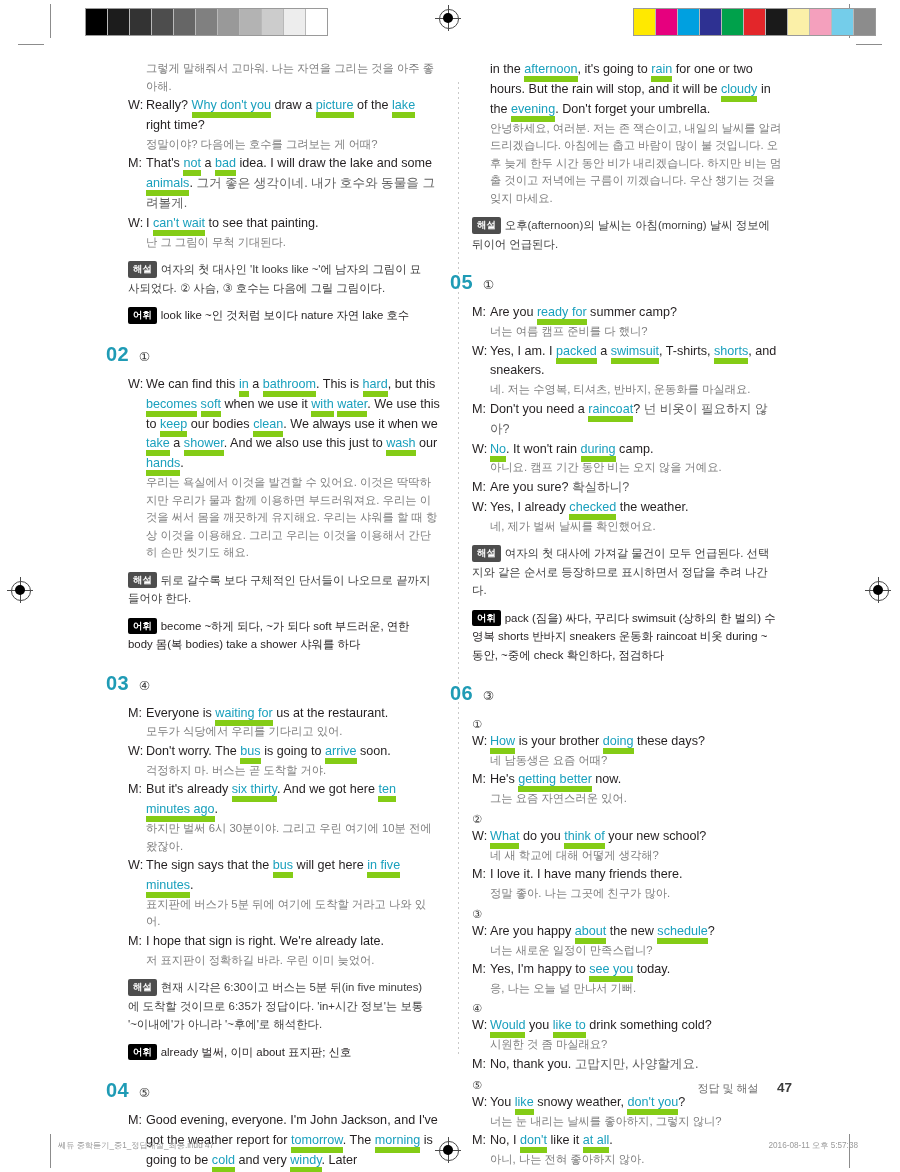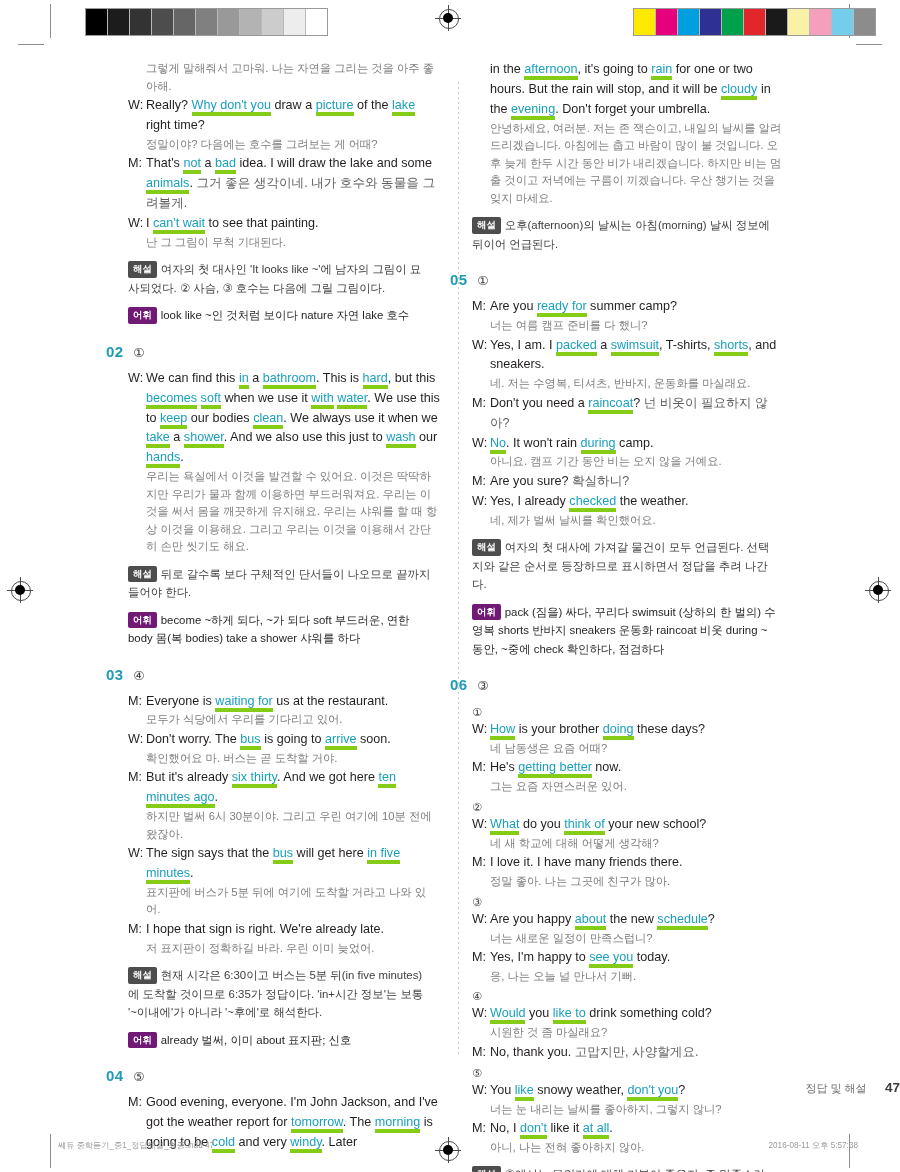--- a/index.html
+++ b/index.html
@@ -26,42 +26,42 @@
   
   .page{position:absolute;left:0;top:60px;width:900px;height:1010px;}
   .col{position:absolute;top:0;width:312px;}
   #col-left{left:128px;}
   #col-right{left:472px;}
   .divider{position:absolute;left:458px;top:22px;width:1px;height:975px;
            background:repeating-linear-gradient(to bottom,#c9c9c9 0,#c9c9c9 2px,transparent 2px,transparent 5px);}
 
   
   .qhead{display:flex;align-items:baseline;gap:10px;margin:18px 0 9px -22px;}
-  .qnum{font-size:15px;font-weight:bold;color:#1f9bb5;letter-spacing:0.3px;}
+  .qnum{font-size:20px;font-weight:bold;color:#1f9bb5;letter-spacing:0.3px;}
   .qans{font-size:12.5px;color:#3a3a3a;}
 
   .script{margin:0 0 2px 0;}
   .line{display:flex;gap:5px;font-size:12.6px;line-height:1.58;color:#231f20;}
   .spk{flex:0 0 auto;width:13px;}
   .utt{flex:1 1 auto;}
   .kor{font-size:11.3px;line-height:1.55;color:#7d7d7d;margin:0 0 1px 18px;}
 
-  .u{color:#1aa0bd;border-bottom:4px solid #84cc16;padding-bottom:0px;}
+  .u{color:#1aa0bd;border-bottom:6px solid #84cc16;padding-bottom:0px;}
   .plain{color:#231f20;}
 
   .note{font-size:11.4px;line-height:1.62;color:#3d3d3d;margin:9px 8px 0 0;}
   .note.vocab{color:#231f20;}
   .badge{display:inline-block;font-size:9.4px;line-height:1;padding:3px 5px 4px;
          border-radius:2px;color:#fff;vertical-align:1px;margin-right:4px;font-weight:bold;}
   .badge.hs{background:#4d4d4d;}
-  .badge.vc{background:#701a75;}
+  .badge.vc{background:#000000;}
   .k{color:#5d5d5d;}
 
   .subnum{display:inline-block;width:17px;color:#3a3a3a;font-size:11px;}
-  #page-footer{position:absolute;left:0;top:1078px;width:900px;text-align:right;box-sizing:border-box;}
+  #page-footer{position:absolute;left:0;top:1078px;width:900px;text-align:right;padding-right:108px;box-sizing:border-box;}
   #page-footer .lbl{font-size:11px;color:#6f6f6f;margin-right:14px;}
   #page-footer .pno{font-size:13.5px;font-weight:bold;color:#3d3d3d;}
 
   #print-footer{position:absolute;left:0;top:1140px;width:900px;font-size:8.2px;color:#9a9a9a;}
   #print-footer .fl{position:absolute;left:58px;top:0;}
   #print-footer .fr{position:absolute;right:42px;top:0;}
 </style>
 </head>
 <body>
 
@@ -180,21 +180,21 @@
               <span class="spk">M:</span>
               <span class="utt"><span class="plain">Everyone is </span><span class="u">waiting for</span><span class="plain"> us at the restaurant.</span></span>
             </div>
             <div class="kor">모두가 식당에서 우리를 기다리고 있어.</div>
           </div>
           <div>
             <div class="line">
               <span class="spk">W:</span>
               <span class="utt"><span class="plain">Don't worry. The </span><span class="u">bus</span><span class="plain"> is going to </span><span class="u">arrive</span><span class="plain"> soon.</span></span>
             </div>
-            <div class="kor">확인했어요 마. 버스는 곧 도착할 거야.</div>
+            <div class="kor">걱정하지 마. 버스는 곧 도착할 거야.</div>
           </div>
           <div>
             <div class="line">
               <span class="spk">M:</span>
               <span class="utt"><span class="plain">But it's already </span><span class="u">six thirty</span><span class="plain">. And we got here </span><span class="u">ten minutes ago</span><span class="plain">.</span></span>
             </div>
             <div class="kor">하지만 벌써 6시 30분이야. 그리고 우린 여기에 10분 전에 왔잖아.</div>
           </div>
           <div>
             <div class="line">

